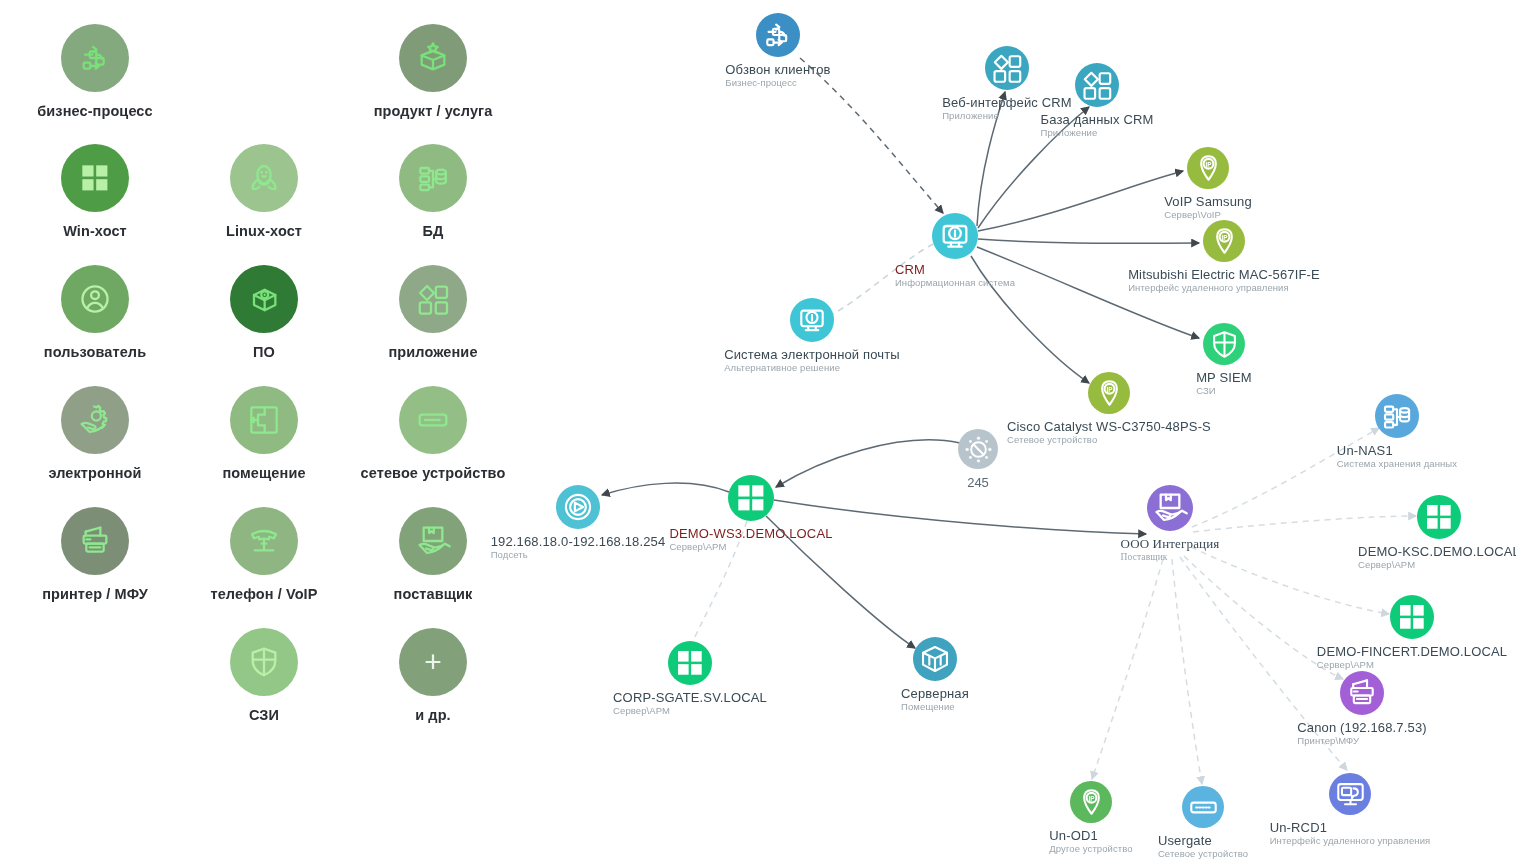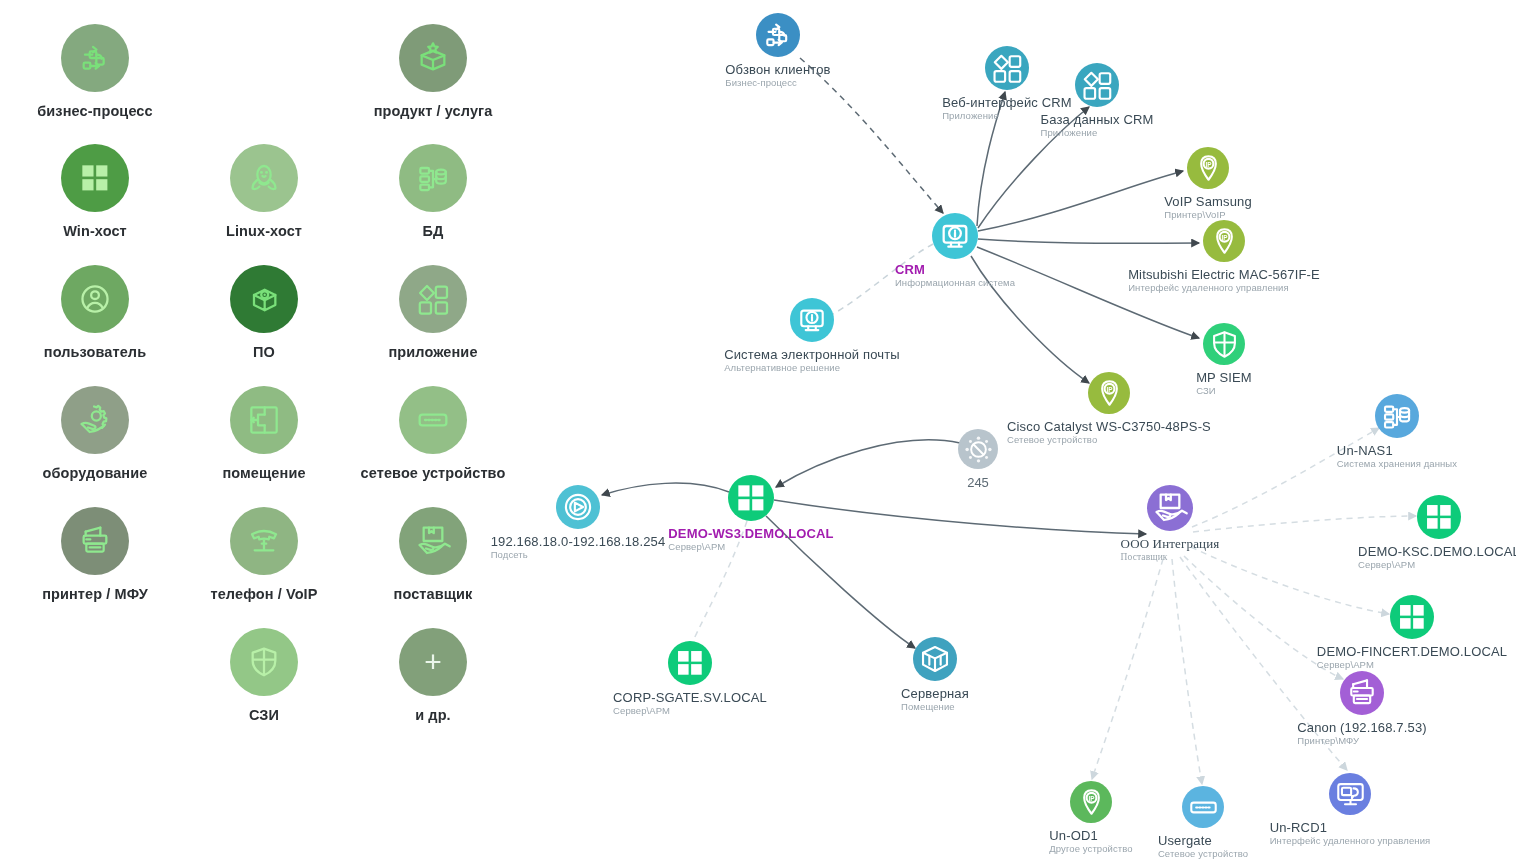--- a/index.html
+++ b/index.html
@@ -28,21 +28,21 @@
   #graph{position:absolute;left:0;top:0;width:1516px;height:859px;}
   #edges{position:absolute;left:0;top:0;width:1516px;height:859px;pointer-events:none;}
   .node{position:absolute;transform:translate(-50%,-50%);}
   .node-circle{
     border-radius:50%;display:flex;align-items:center;justify-content:center;
     margin:0 auto;position:relative;
   }
   .node-circle svg{display:block;}
   .node-text{position:absolute;left:50%;transform:translateX(-50%);white-space:nowrap;}
   .node-title{font-size:13px;color:#3a4a55;line-height:1.1;letter-spacing:.15px;}
-  .node-title.bold{font-weight:700;color:#a21caf;}
+  .node-title.bold{font-weight:400;color:#7f1d1d;}
   .node-sub{font-size:9.5px;color:#9aa5ad;line-height:1.15;margin-top:1px;letter-spacing:.1px;}
   .cluster-count{font-size:13px;color:#5d6a74;font-weight:400;}
 </style>
 </head>
 <body>
 
 <div id="root">
 
   <div id="legend">
       <div class="leg-item" style="left: 10px; top: 24px;">
@@ -140,21 +140,21 @@
       </div>
       <div class="leg-item" style="left: 10px; top: 386px;">
         <div class="leg-circle" style="background: rgb(143, 159, 136);">
           <svg width="36" height="36" viewBox="0 0 27 27">
             <path d="M12.8 3.4 l1.9 .6 1.2-1.1 1.5 1.3 -0.4 1.7 1.3 1.3 1.7-.4 1 1.8 -1.2 1.2 .6 1.9 1.6 .6 -0.2 2 -1.8 .4 -0.8 1.8 1 1.5 -1.5 1.4" fill="none" stroke="#8fe88f" stroke-width="1.7" stroke-linecap="round" stroke-linejoin="round"></path>
             <circle cx="14.5" cy="10.5" r="3.4" fill="none" stroke="#8fe88f" stroke-width="1.7" stroke-linecap="round" stroke-linejoin="round"></circle>
             <path d="M3.5 16.5 q2.5-1.4 5.5-.3 l4 1.6 q1.4 .6 .5 1.8 q-.7 .9-2 .5 l-3.2-1" fill="none" stroke="#8fe88f" stroke-width="1.7" stroke-linecap="round" stroke-linejoin="round"></path>
             <path d="M3.5 16.5 l6 6 q7-1 11.5-5.5" fill="none" stroke="#8fe88f" stroke-width="1.7" stroke-linecap="round" stroke-linejoin="round"></path>
           </svg>
         </div>
-        <div class="leg-label">оборудование</div>
+        <div class="leg-label">электронной</div>
       </div>
       <div class="leg-item" style="left: 179px; top: 386px;">
         <div class="leg-circle" style="background: rgb(143, 187, 131);">
           <svg width="36" height="36" viewBox="0 0 27 27">
             <rect x="4" y="4" width="19" height="19" rx="1" fill="none" stroke="#8fe88f" stroke-width="1.7" stroke-linecap="round" stroke-linejoin="round"></rect>
             <path d="M14 4 v5.5 M14 17.5 v5.5" fill="none" stroke="#8fe88f" stroke-width="1.7" stroke-linecap="round" stroke-linejoin="round"></path>
             <path d="M14 9.5 h-5 v8 h5" fill="none" stroke="#8fe88f" stroke-width="1.7" stroke-linecap="round" stroke-linejoin="round"></path>
             <path d="M9 13.5 h-4 M5.8 11.8 L4 13.5 L5.8 15.2" fill="none" stroke="#8fe88f" stroke-width="1.7" stroke-linecap="round" stroke-linejoin="round"></path>
           </svg>
         </div>
@@ -317,21 +317,21 @@
         <div class="node" style="left: 1208px; top: 168px; width: 42px; height: 42px;">
           <div class="node-circle" style="width: 42px; height: 42px; background: rgb(151, 187, 62);">
             <svg width="33" height="33" viewBox="0 0 27 27">
               <path d="M13.5 3.5 q6 0 6 6.2 q0 5.2-6 13 q-6-7.8-6-13 q0-6.2 6-6.2 Z" fill="none" stroke="#ffffff" stroke-width="1.7" stroke-linecap="round" stroke-linejoin="round"></path>
               <circle cx="13.5" cy="9.6" r="4" fill="none" stroke="#ffffff" stroke-width="1.7" stroke-linecap="round" stroke-linejoin="round"></circle>
               <text x="13.5" y="12.1" text-anchor="middle" font-size="5.2" font-family="Liberation Sans, sans-serif" font-weight="700" fill="#ffffff">IP</text>
             </svg>
           </div>
           <div class="node-text" style="top: 48px;">
             <div class="node-title">VoIP Samsung</div>
-            <div class="node-sub">Принтер\VoIP</div>
+            <div class="node-sub">Сервер\VoIP</div>
           </div>
         </div>
         <div class="node" style="left: 1224px; top: 241px; width: 42px; height: 42px;">
           <div class="node-circle" style="width: 42px; height: 42px; background: rgb(151, 187, 62);">
             <svg width="33" height="33" viewBox="0 0 27 27">
               <path d="M13.5 3.5 q6 0 6 6.2 q0 5.2-6 13 q-6-7.8-6-13 q0-6.2 6-6.2 Z" fill="none" stroke="#ffffff" stroke-width="1.7" stroke-linecap="round" stroke-linejoin="round"></path>
               <circle cx="13.5" cy="9.6" r="4" fill="none" stroke="#ffffff" stroke-width="1.7" stroke-linecap="round" stroke-linejoin="round"></circle>
               <text x="13.5" y="12.1" text-anchor="middle" font-size="5.2" font-family="Liberation Sans, sans-serif" font-weight="700" fill="#ffffff">IP</text>
             </svg>
           </div>

